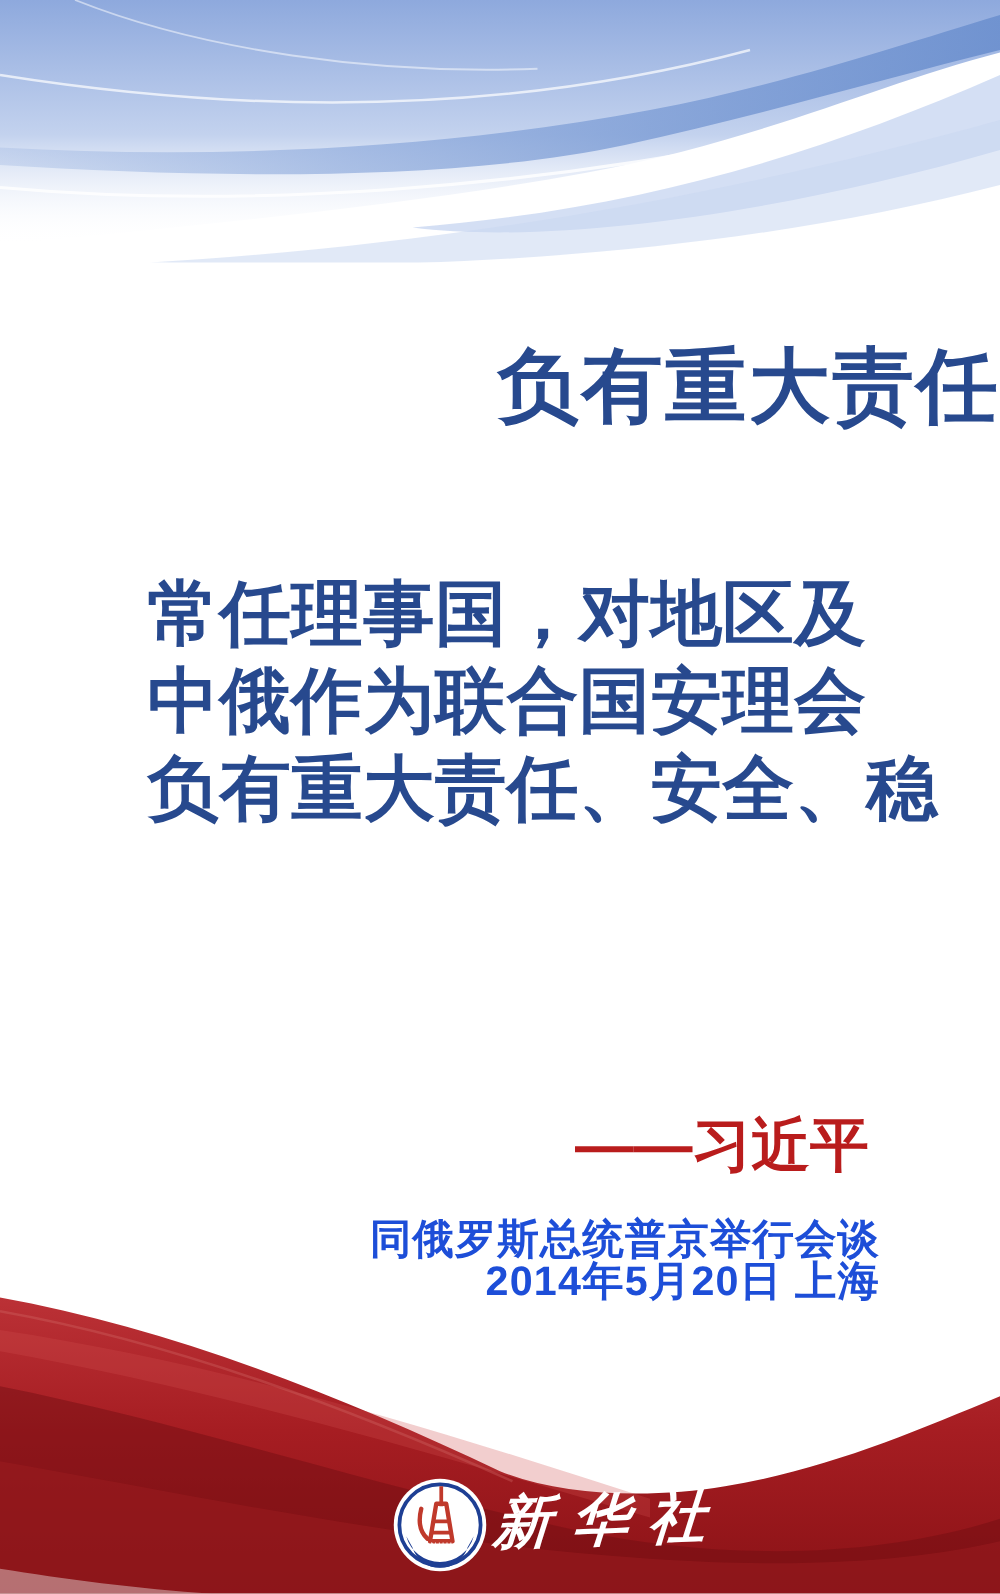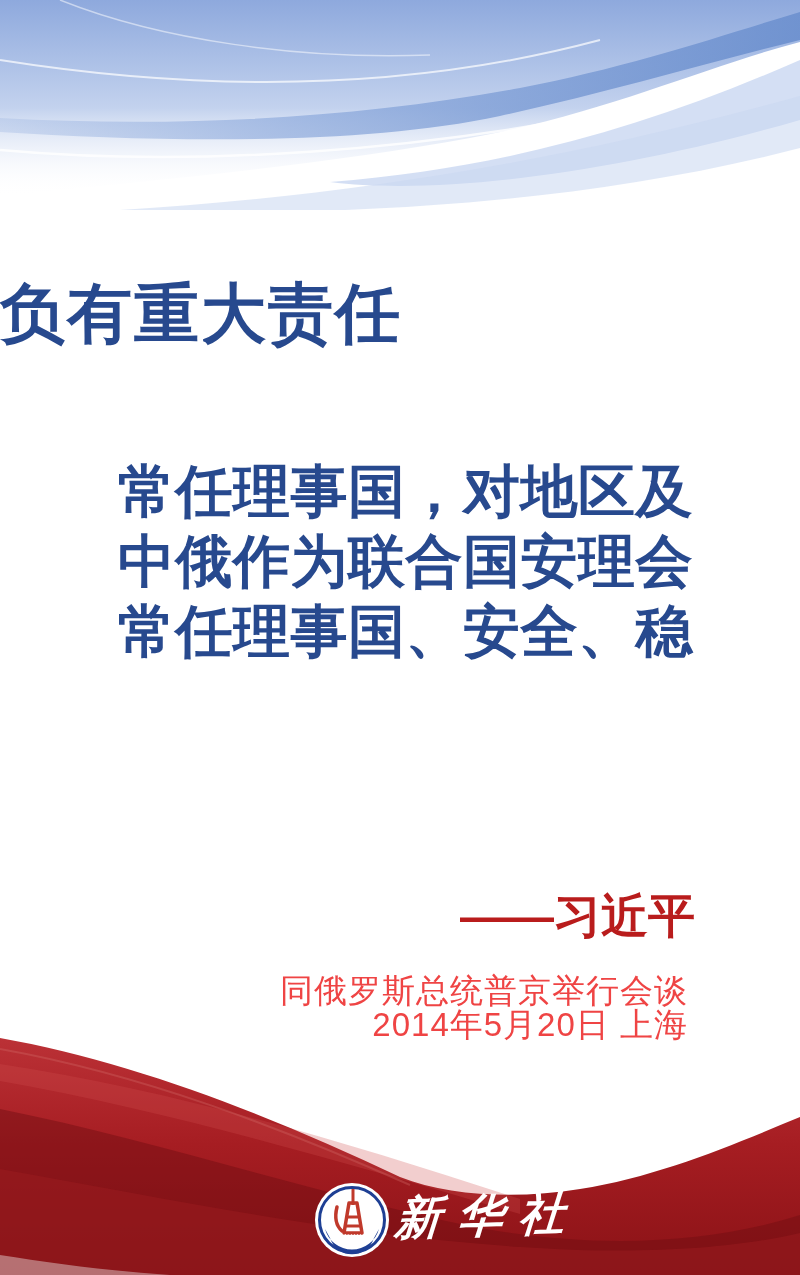--- a/index.html
+++ b/index.html
@@ -10,45 +10,46 @@
     overflow:hidden;
     font-family:"Liberation Sans", sans-serif;
   }
   .abs{position:absolute;}
   
   #top-wave{left:0;top:0;width:800px;height:210px;display:block;}
   #bottom-wave{left:0;bottom:0;width:800px;height:256px;display:block;}
   
   .title{
     left:0;top:272px;width:800px;
-    text-align:left;
+    text-align:right;
     font-size:65px;line-height:84px;
     font-weight:900;letter-spacing:2px;
     color:#27498e;
+    font-family:Liberation Mono, monospace;
   }
   
   .quote{
     left:118px;top:456px;width:600px;
     color:#27498e;font-weight:700;
   }
   .quote .line{
     font-size:57px;line-height:70px;
     white-space:nowrap;letter-spacing:0.5px;
   }
   
   .attribution{
     right:105px;top:886px;
     font-size:47px;line-height:60px;
     font-weight:700;color:#b91c1c;
     white-space:nowrap;
   }
   
   .subtitle{
-    right:112px;top:974px;
-    text-align:right;color:#ef4444;font-weight:400;
+    right:96px;top:974px;
+    text-align:right;color:#1d4ed8;font-weight:700;
   }
   .subtitle .sub-line{
     font-size:33px;line-height:34px;letter-spacing:1px;
     white-space:nowrap;
   }
   
   .logo-group{left:313px;top:1181px;width:290px;height:90px;}
   .logo-emblem{position:absolute;left:0;top:0;width:78px;height:78px;display:block;}
   .logo-name{
     position:absolute;left:82px;top:4px;
@@ -83,21 +84,21 @@
     <path d="M0,60 C220,95 420,88 600,40" stroke="#ffffff" stroke-width="2" fill="none" opacity="0.7"></path>
     <path d="M0,150 C200,168 420,150 620,110 C690,95 750,75 800,58" stroke="#ffffff" stroke-width="2.5" fill="none" opacity="0.8"></path>
     <path d="M60,0 C160,40 300,60 430,55" stroke="#ffffff" stroke-width="1.5" fill="none" opacity="0.5"></path>
   </svg>
 
   <div class="abs title">负有重大责任</div>
 
   <div class="abs quote">
     <div class="line">常任理事国，对地区及</div>
     <div class="line">中俄作为联合国安理会</div>
-    <div class="line">常任理事国、安全、稳</div>
+    <div class="line">负有重大责任、安全、稳</div>
   </div>
 
   <div class="abs attribution">——习近平</div>
 
   <div class="abs subtitle">
     <div class="sub-line">同俄罗斯总统普京举行会谈</div>
     <div class="sub-line">2014年5月20日 上海</div>
   </div>
 
   <svg id="bottom-wave" class="abs" viewBox="0 0 800 256" preserveAspectRatio="none">

